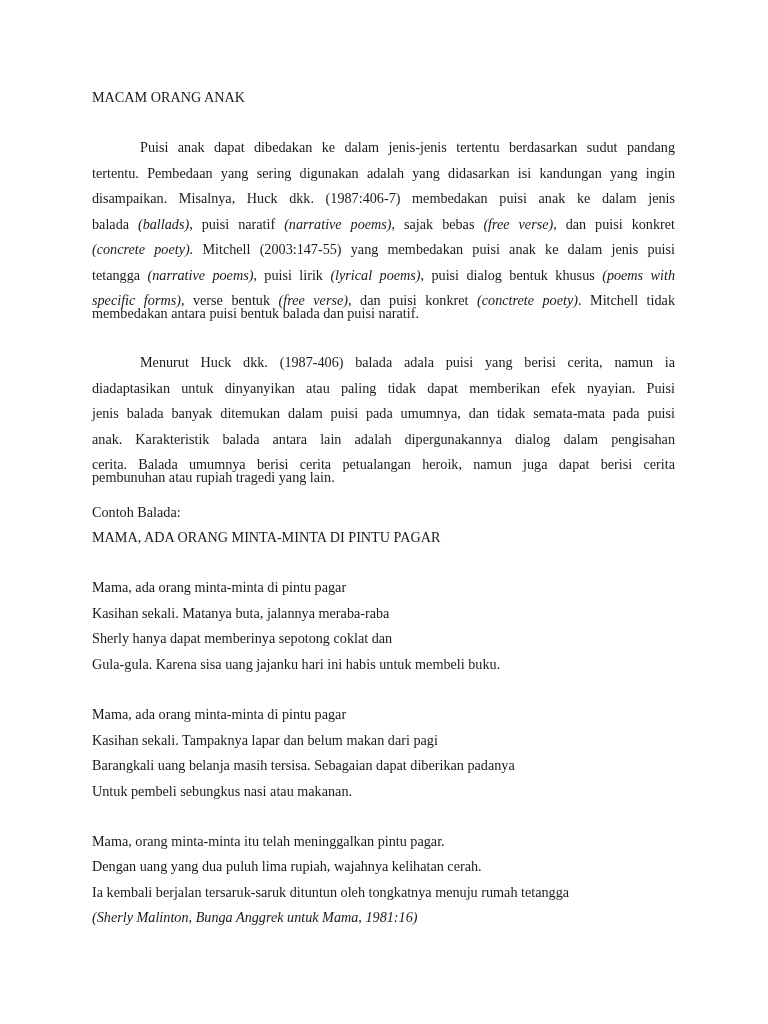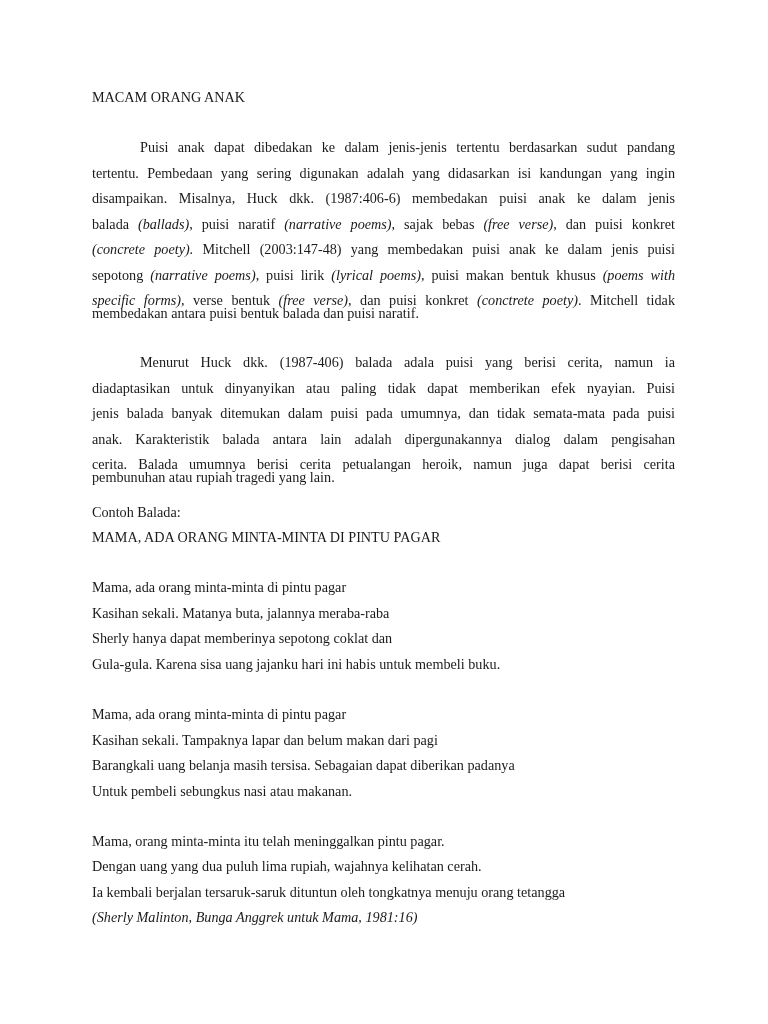--- a/index.html
+++ b/index.html
@@ -16,24 +16,24 @@
   i { }
 </style>
 </head>
 <body>
 
 <div class="page">
   <div class="line" style="top:88px">MACAM ORANG ANAK</div>
 
   <div class="line just indent" style="top:125px">Puisi anak dapat dibedakan ke dalam jenis-jenis tertentu berdasarkan sudut pandang</div>
   <div class="line just" style="top:151px">tertentu. Pembedaan yang sering digunakan adalah yang didasarkan isi kandungan yang ingin</div>
-  <div class="line just" style="top:176px">disampaikan. Misalnya, Huck dkk. (1987:406-6) membedakan puisi anak ke dalam jenis</div>
+  <div class="line just" style="top:176px">disampaikan. Misalnya, Huck dkk. (1987:406-7) membedakan puisi anak ke dalam jenis</div>
   <div class="line just" style="top:202px"><span>balada </span><i>(ballads)</i><span>, puisi naratif </span><i>(narrative poems)</i><span>, sajak bebas </span><i>(free verse)</i><span>, dan puisi konkret</span></div>
-  <div class="line just" style="top:227px"><i>(concrete poety).</i><span> Mitchell (2003:147-48) yang membedakan puisi anak ke dalam jenis puisi</span></div>
-  <div class="line just" style="top:253px"><span>sepotong </span><i>(narrative poems)</i><span>, puisi lirik </span><i>(lyrical poems)</i><span>, puisi makan bentuk khusus </span><i>(poems with</i></div>
+  <div class="line just" style="top:227px"><i>(concrete poety).</i><span> Mitchell (2003:147-55) yang membedakan puisi anak ke dalam jenis puisi</span></div>
+  <div class="line just" style="top:253px"><span>tetangga </span><i>(narrative poems)</i><span>, puisi lirik </span><i>(lyrical poems)</i><span>, puisi dialog bentuk khusus </span><i>(poems with</i></div>
   <div class="line just" style="top:278px"><i>specific forms)</i><span>, verse bentuk </span><i>(free verse)</i><span>, dan puisi konkret </span><i>(conctrete poety)</i><span>. Mitchell tidak</span></div>
   <div class="line" style="top:304px">membedakan antara puisi bentuk balada dan puisi naratif.</div>
 
   <div class="line just indent" style="top:340px">Menurut Huck dkk. (1987-406) balada adala puisi yang berisi cerita, namun ia</div>
   <div class="line just" style="top:366px">diadaptasikan untuk dinyanyikan atau paling tidak dapat memberikan efek nyayian. Puisi</div>
   <div class="line just" style="top:391px">jenis balada banyak ditemukan dalam puisi pada umumnya, dan tidak semata-mata pada puisi</div>
   <div class="line just" style="top:417px">anak. Karakteristik balada antara lain adalah dipergunakannya dialog dalam pengisahan</div>
   <div class="line just" style="top:442px">cerita. Balada umumnya berisi cerita petualangan heroik, namun juga dapat berisi cerita</div>
   <div class="line" style="top:468px">pembunuhan atau rupiah tragedi yang lain.</div>
 
@@ -45,15 +45,15 @@
   <div class="line" style="top:629px">Sherly hanya dapat memberinya sepotong coklat dan</div>
   <div class="line" style="top:655px">Gula-gula. Karena sisa uang jajanku hari ini habis untuk membeli buku.</div>
 
   <div class="line" style="top:705px">Mama, ada orang minta-minta di pintu pagar</div>
   <div class="line" style="top:731px">Kasihan sekali. Tampaknya lapar dan belum makan dari pagi</div>
   <div class="line" style="top:756px">Barangkali uang belanja masih tersisa. Sebagaian dapat diberikan padanya</div>
   <div class="line" style="top:782px">Untuk pembeli sebungkus nasi atau makanan.</div>
 
   <div class="line" style="top:832px">Mama, orang minta-minta itu telah meninggalkan pintu pagar.</div>
   <div class="line" style="top:857px">Dengan uang yang dua puluh lima rupiah, wajahnya kelihatan cerah.</div>
-  <div class="line" style="top:883px">Ia kembali berjalan tersaruk-saruk dituntun oleh tongkatnya menuju orang tetangga</div>
+  <div class="line" style="top:883px">Ia kembali berjalan tersaruk-saruk dituntun oleh tongkatnya menuju rumah tetangga</div>
   <div class="line" style="top:908px; font-style:italic">(Sherly Malinton, Bunga Anggrek untuk Mama, 1981:16)</div>
 </div>
 
 </body></html>

